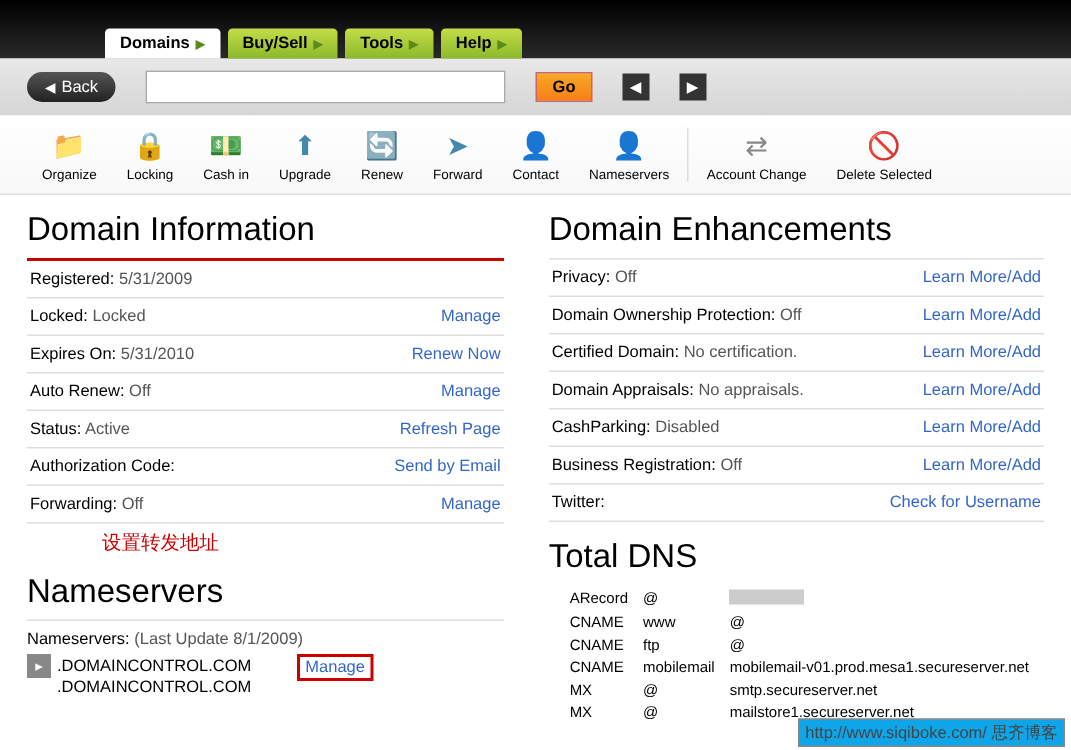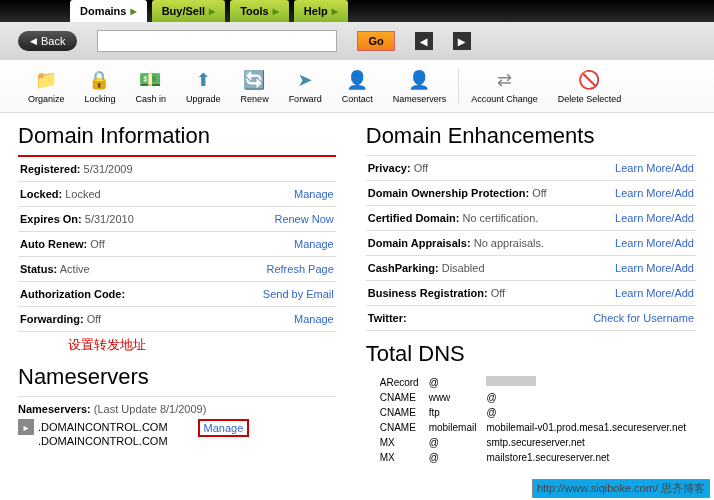--- a/index.html
+++ b/index.html
@@ -1,35 +1,35 @@
 <!DOCTYPE html>
 <html><head>
 <meta charset="utf-8">
 <style>
 *{box-sizing:border-box;margin:0;padding:0}
 body{font-family:Arial,sans-serif;font-size:11px;background:#fff;width:714px}
-.topbar{background:linear-gradient(#000,#2a2a2a);height:22px;display:flex;padding-left:70px}
+.topbar{background:linear-gradient(#000,#2a2a2a);height:39px;display:flex;align-items:flex-end;padding-left:70px}
 .tab{background:linear-gradient(#c4dc48,#8bb92b);color:#000;padding:4px 10px;margin-right:5px;border-radius:3px 3px 0 0;font-size:11px;font-weight:bold;display:flex;align-items:center;gap:4px}
 .tab.active{background:#fff}
 .tab-arrow{color:#5a8a1a;font-size:8px}
 .searchbar{background:linear-gradient(#e8e8e8,#d5d5d5);padding:8px 18px;display:flex;align-items:center;gap:20px}
 .back-btn{background:linear-gradient(#555,#222);color:#fff;border-radius:12px;padding:4px 12px;display:flex;align-items:center;gap:4px;font-size:11px}
 .back-btn::before{content:"◀";font-size:9px}
 .searchbox{width:240px;height:22px;border:1px solid #aaa;padding:2px 6px;font-size:10px;color:#ccc}
 .go-btn{background:linear-gradient(#f9a825,#f57f17);border:1px solid #c66;padding:3px 10px;font-weight:bold;font-size:11px}
 .nav-btn{background:#333;color:#fff;width:18px;height:18px;display:inline-flex;align-items:center;justify-content:center;font-size:10px}
 .toolbar{display:flex;padding:8px 18px;gap:0;border-bottom:1px solid #ddd;background:linear-gradient(#fff,#f8f8f8)}
 .tool{text-align:center;padding:0 10px;font-size:9px;cursor:pointer}
 .tool-icon{width:24px;height:24px;margin:0 auto 2px;display:flex;align-items:center;justify-content:center;font-size:18px}
 .main{display:flex;padding:10px 18px;gap:30px}
 .col{flex:1}
 h1{font-size:22px;font-weight:normal;margin-bottom:6px;color:#000000}
 .redline{border-bottom:2px solid #c00}
 .row{display:flex;justify-content:space-between;padding:6px 2px;border-bottom:1px solid #ddd;font-size:11px}
-.label{font-weight:bold}
+.label{font-weight:normal}
 .val{color:#555}
 .link{color:#3366cc;cursor:pointer}
 .redbox{border:2px solid #c00;padding:1px 4px;display:inline-block}
 .annotation{color:#c00;font-size:13px;padding:4px 0 0 50px}
 .ns-block{margin-top:10px}
 .ns-list{display:flex;align-items:flex-start;gap:30px;margin-top:4px}
 .ns-icon{background:#888;color:#fff;width:16px;height:16px;display:inline-flex;align-items:center;justify-content:center;font-size:10px;margin-right:4px}
 .dns-table{font-size:10px;margin-top:4px}
 .dns-table td{padding:1px 8px 1px 0;white-space:nowrap}
 .gray-chip{background:#ccc;display:inline-block;width:50px;height:10px}

